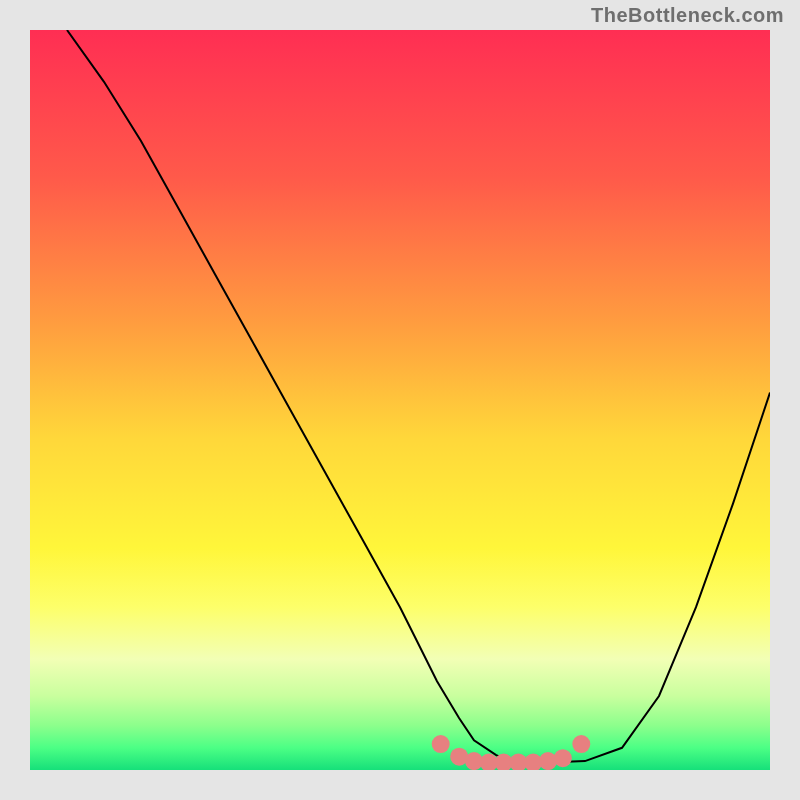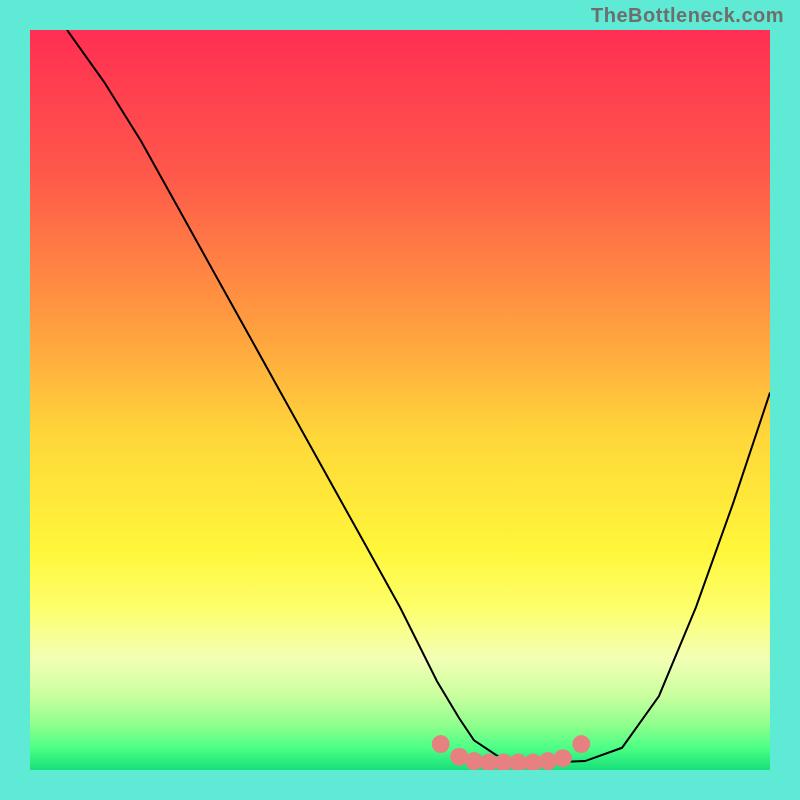--- a/index.html
+++ b/index.html
@@ -8,21 +8,21 @@
     width: 800px;
     height: 800px;
     background: #000;
     font-family: Arial, Helvetica, sans-serif;
     overflow: hidden;
   }
   .frame {
     position: relative;
     width: 800px;
     height: 800px;
-    background: #5eead4;
+    background: #e5e5e5;
   }
   .watermark {
     position: absolute;
     top: 4px;
     right: 16px;
     color: #6e6e6e;
     font-size: 20px;
     font-weight: 600;
     letter-spacing: 0.5px;
     z-index: 10;

